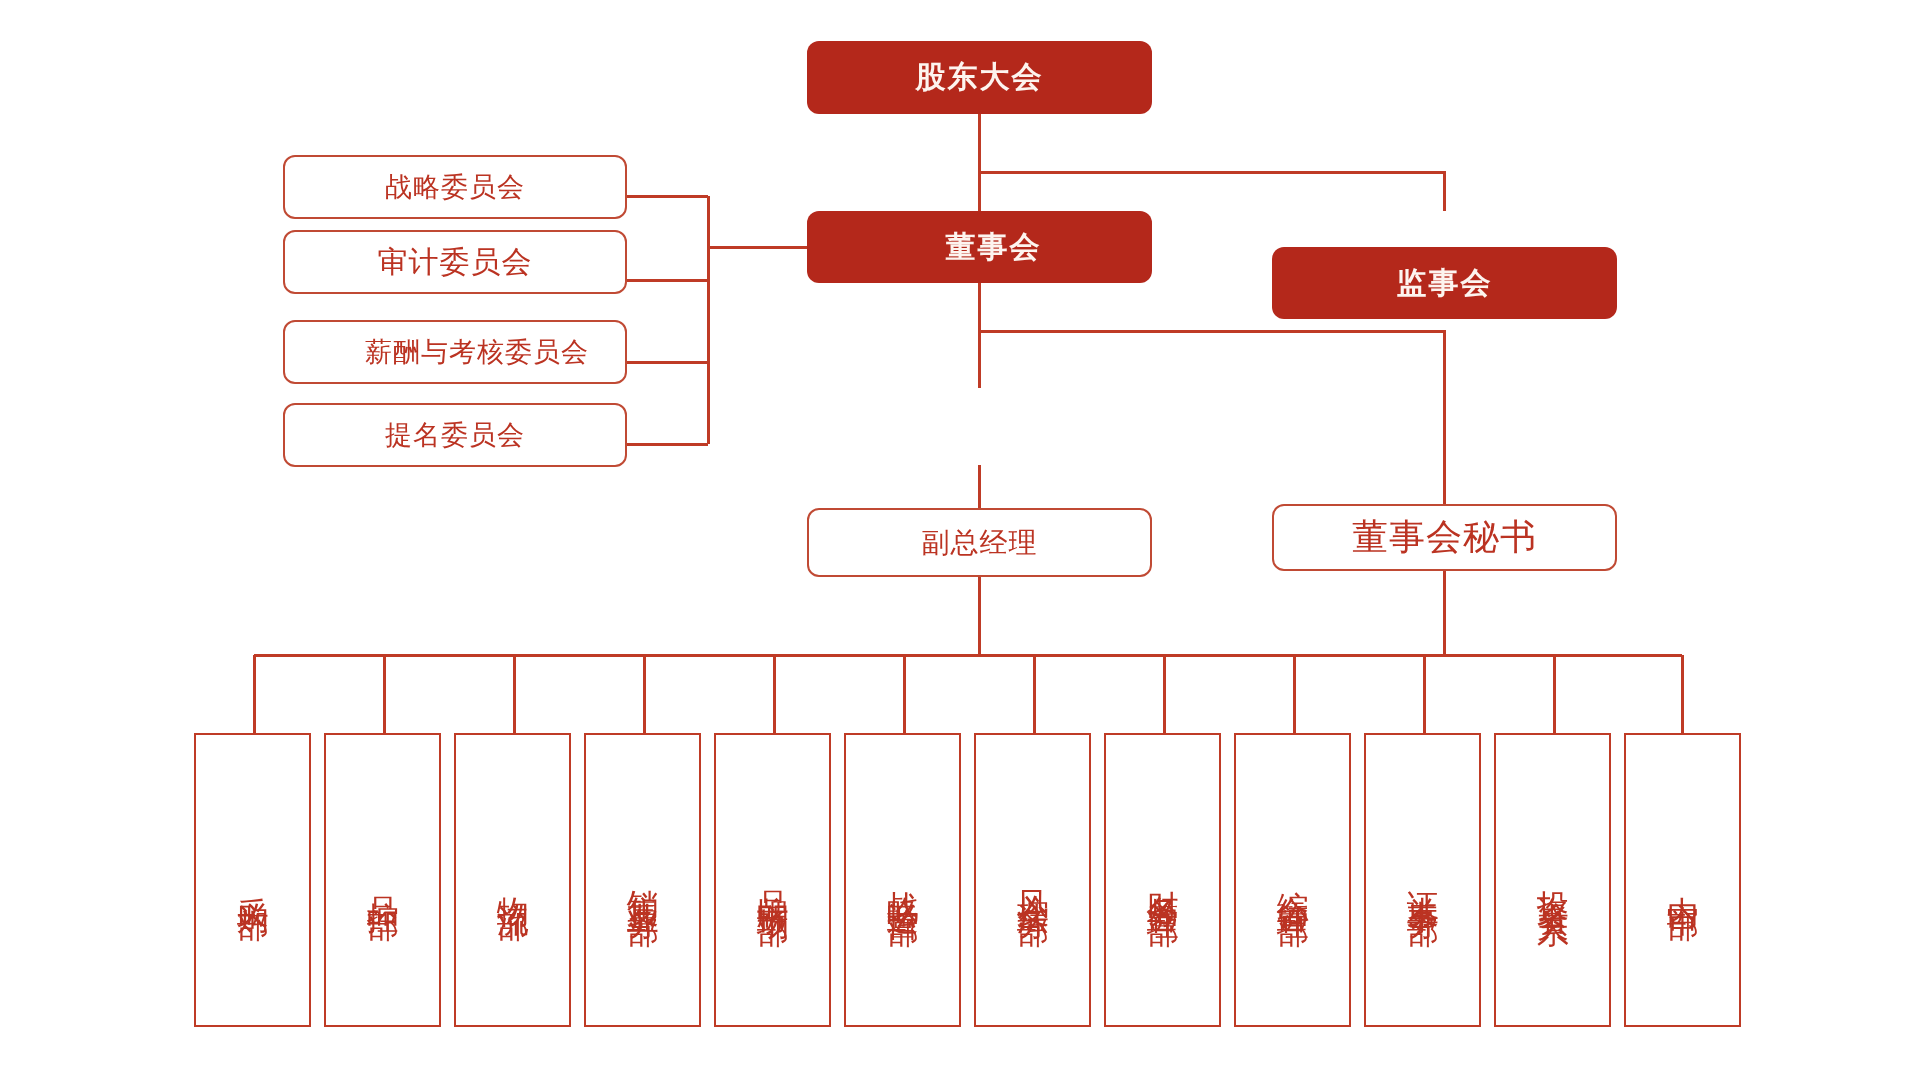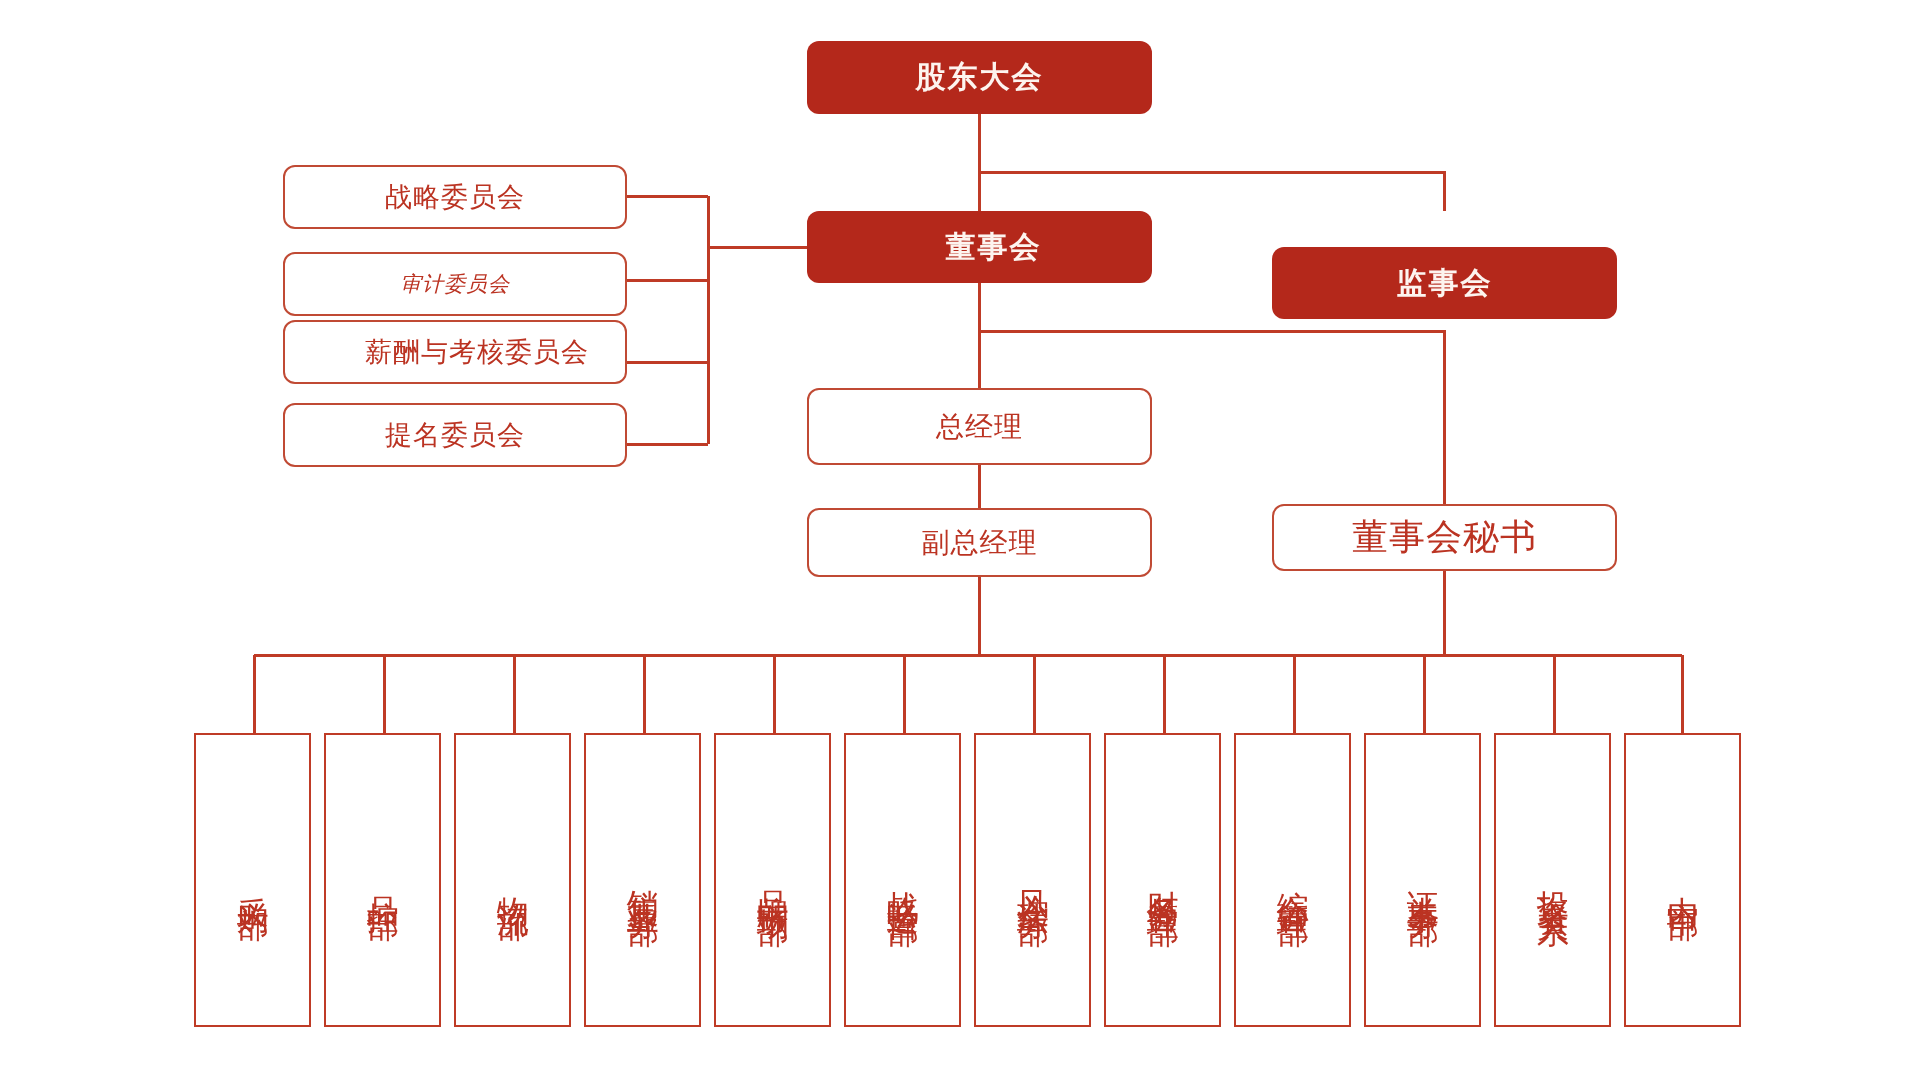--- a/index.html
+++ b/index.html
@@ -122,39 +122,36 @@
   </div>
 
   <div class="node filled" style="left:807px; top:211px; width:345px; height:72px; font-size:30px;padding-left:28px;">
     <span class="label">董事会</span>
   </div>
 
   <div class="node filled" style="left:1272px; top:211px; width:345px; height:72px; font-size:30px;margin-top:36px;">
     <span class="label">监事会</span>
   </div>
 
-  <div class="node outline" style="left:283px; top:155px; width:344px; height:64px; font-size:27px;margin-top:10px;">
+  <div class="node outline" style="left:283px; top:155px; width:344px; height:64px; font-size:27px;">
     <span class="label">战略委员会</span>
   </div>
 
-  <div class="node outline" style="left:283px; top:252px; width:344px; height:64px; font-size:21px;font-style:italic;">
+  <div class="node outline" style="left:283px; top:230px; width:344px; height:64px; font-size:30px;">
     <span class="label">审计委员会</span>
   </div>
 
   <div class="node outline" style="left:283px; top:320px; width:344px; height:64px; font-size:27px;padding-left:44px;">
     <span class="label">薪酬与考核委员会</span>
   </div>
 
   <div class="node outline" style="left:283px; top:403px; width:344px; height:64px; font-size:27px;text-align:center;">
     <span class="label">提名委员会</span>
   </div>
 
-  <div class="node outline" style="left:807px; top:388px; width:345px; height:77px; font-size:28px;">
-    <span class="label">总经理</span>
-  </div>
 
   <div class="node outline" style="left:807px; top:508px; width:345px; height:69px; font-size:28px;">
     <span class="label">副总经理</span>
   </div>
 
   <div class="node outline" style="left:1272px; top:504px; width:345px; height:67px; font-size:36px;">
     <span class="label">董事会秘书</span>
   </div>
 
   <div class="node dept" style="left:194px; top:733px; width:117px; height:294px; font-size:32px;">

